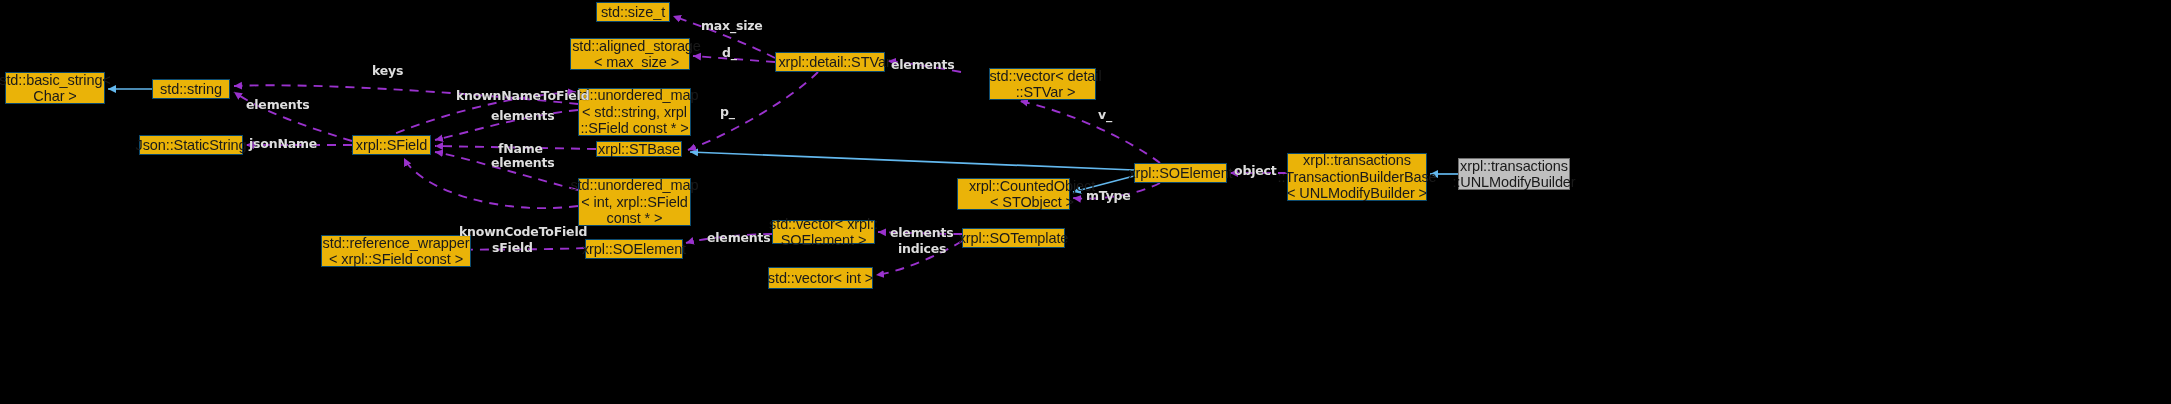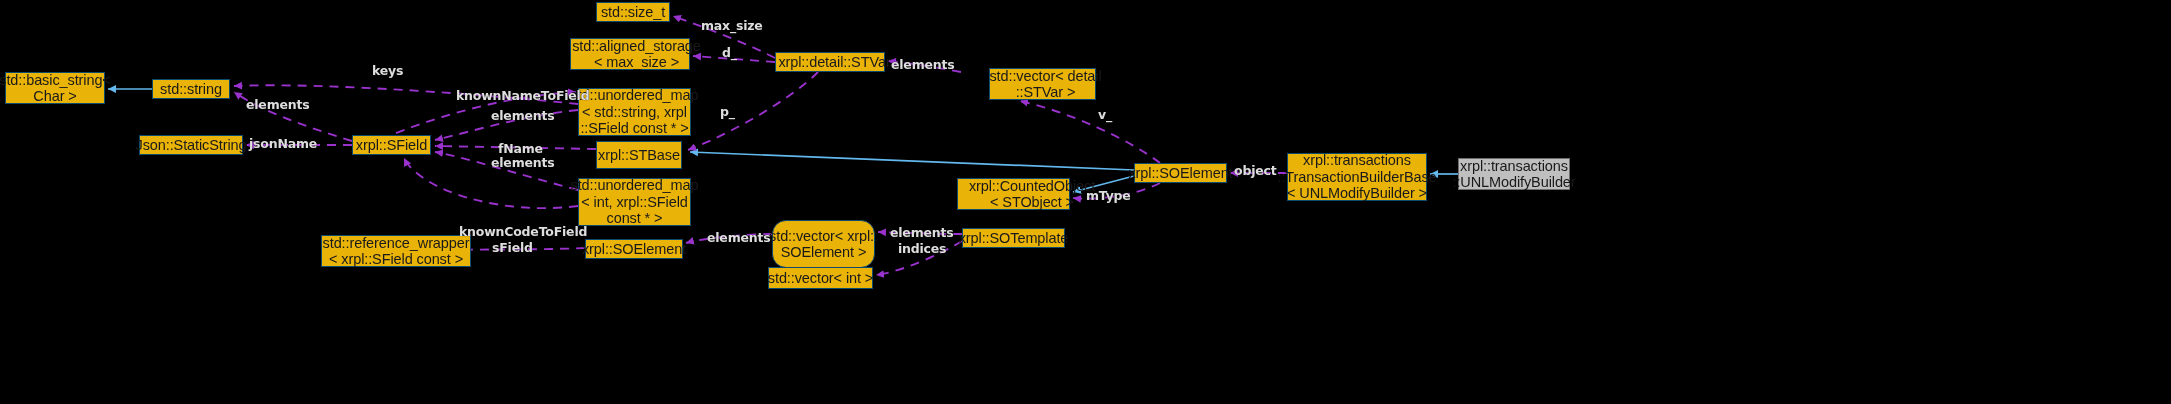--- a/index.html
+++ b/index.html
@@ -104,28 +104,28 @@
 Char &gt;</div>
       <div class="node" style="left: 152px; top: 79px; width: 78px; height: 20px;">std::string</div>
       <div class="node" style="left: 139px; top: 135px; width: 104px; height: 20px;">Json::StaticString</div>
       <div class="node" style="left: 352px; top: 135px; width: 79px; height: 20px;">xrpl::SField</div>
       <div class="node" style="left: 596px; top: 2px; width: 74px; height: 20px;">std::size_t</div>
       <div class="node" style="left: 570px; top: 38px; width: 120px; height: 32px; padding-left: 16px;">std::aligned_storage
 &lt; max_size &gt;</div>
       <div class="node" style="left: 578px; top: 88px; width: 113px; height: 48px;">std::unordered_map
 &lt; std::string, xrpl
 ::SField const * &gt;</div>
-      <div class="node" style="left: 596px; top: 141px; width: 86px; height: 28px;">xrpl::STBase</div>
+      <div class="node" style="left: 596px; top: 141px; width: 86px; height: 16px;">xrpl::STBase</div>
       <div class="node" style="left: 578px; top: 178px; width: 113px; height: 48px;">std::unordered_map
 &lt; int, xrpl::SField
 const * &gt;</div>
       <div class="node" style="left: 321px; top: 235px; width: 150px; height: 32px;">std::reference_wrapper
 &lt; xrpl::SField const &gt;</div>
       <div class="node" style="left: 585px; top: 239px; width: 98px; height: 20px;">xrpl::SOElement</div>
-      <div class="node" style="left: 772px; top: 220px; width: 103px; height: 48px; border-radius: 14px;">std::vector&lt; xrpl::
+      <div class="node" style="left: 772px; top: 220px; width: 103px; height: 24px;">std::vector&lt; xrpl::
 SOElement &gt;</div>
       <div class="node" style="left: 768px; top: 267px; width: 105px; height: 22px;">std::vector&lt; int &gt;</div>
       <div class="node" style="left: 962px; top: 228px; width: 103px; height: 20px;">xrpl::SOTemplate</div>
       <div class="node" style="left: 775px; top: 52px; width: 110px; height: 20px; padding-left: 12px;">xrpl::detail::STVar</div>
       <div class="node" style="left: 989px; top: 68px; width: 107px; height: 32px; padding-left: 9px;">std::vector&lt; detail
 ::STVar &gt;</div>
       <div class="node" style="left: 957px; top: 178px; width: 113px; height: 32px; padding-left: 40px;">xrpl::CountedObject
 &lt; STObject &gt;</div>
       <div class="node" style="left: 1134px; top: 163px; width: 93px; height: 20px;">xrpl::SOElement</div>
       <div class="node" style="left: 1287px; top: 153px; width: 140px; height: 48px;">xrpl::transactions

